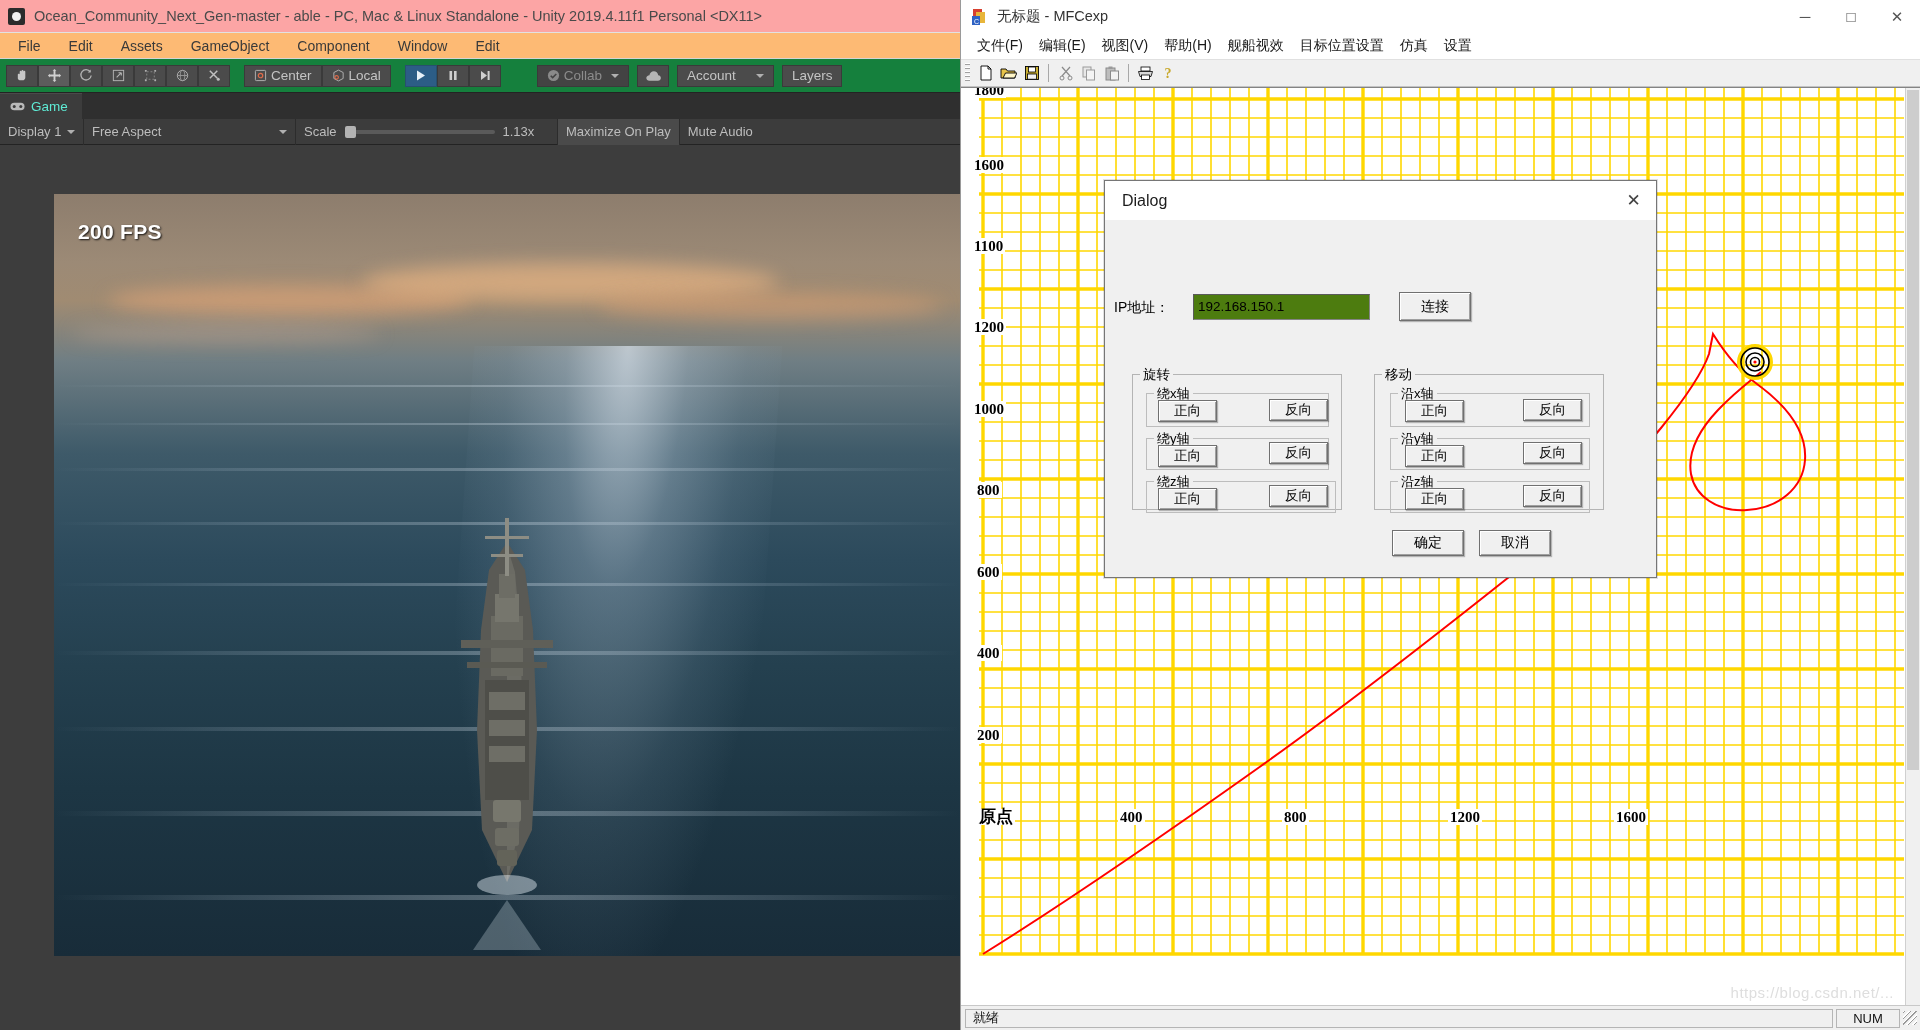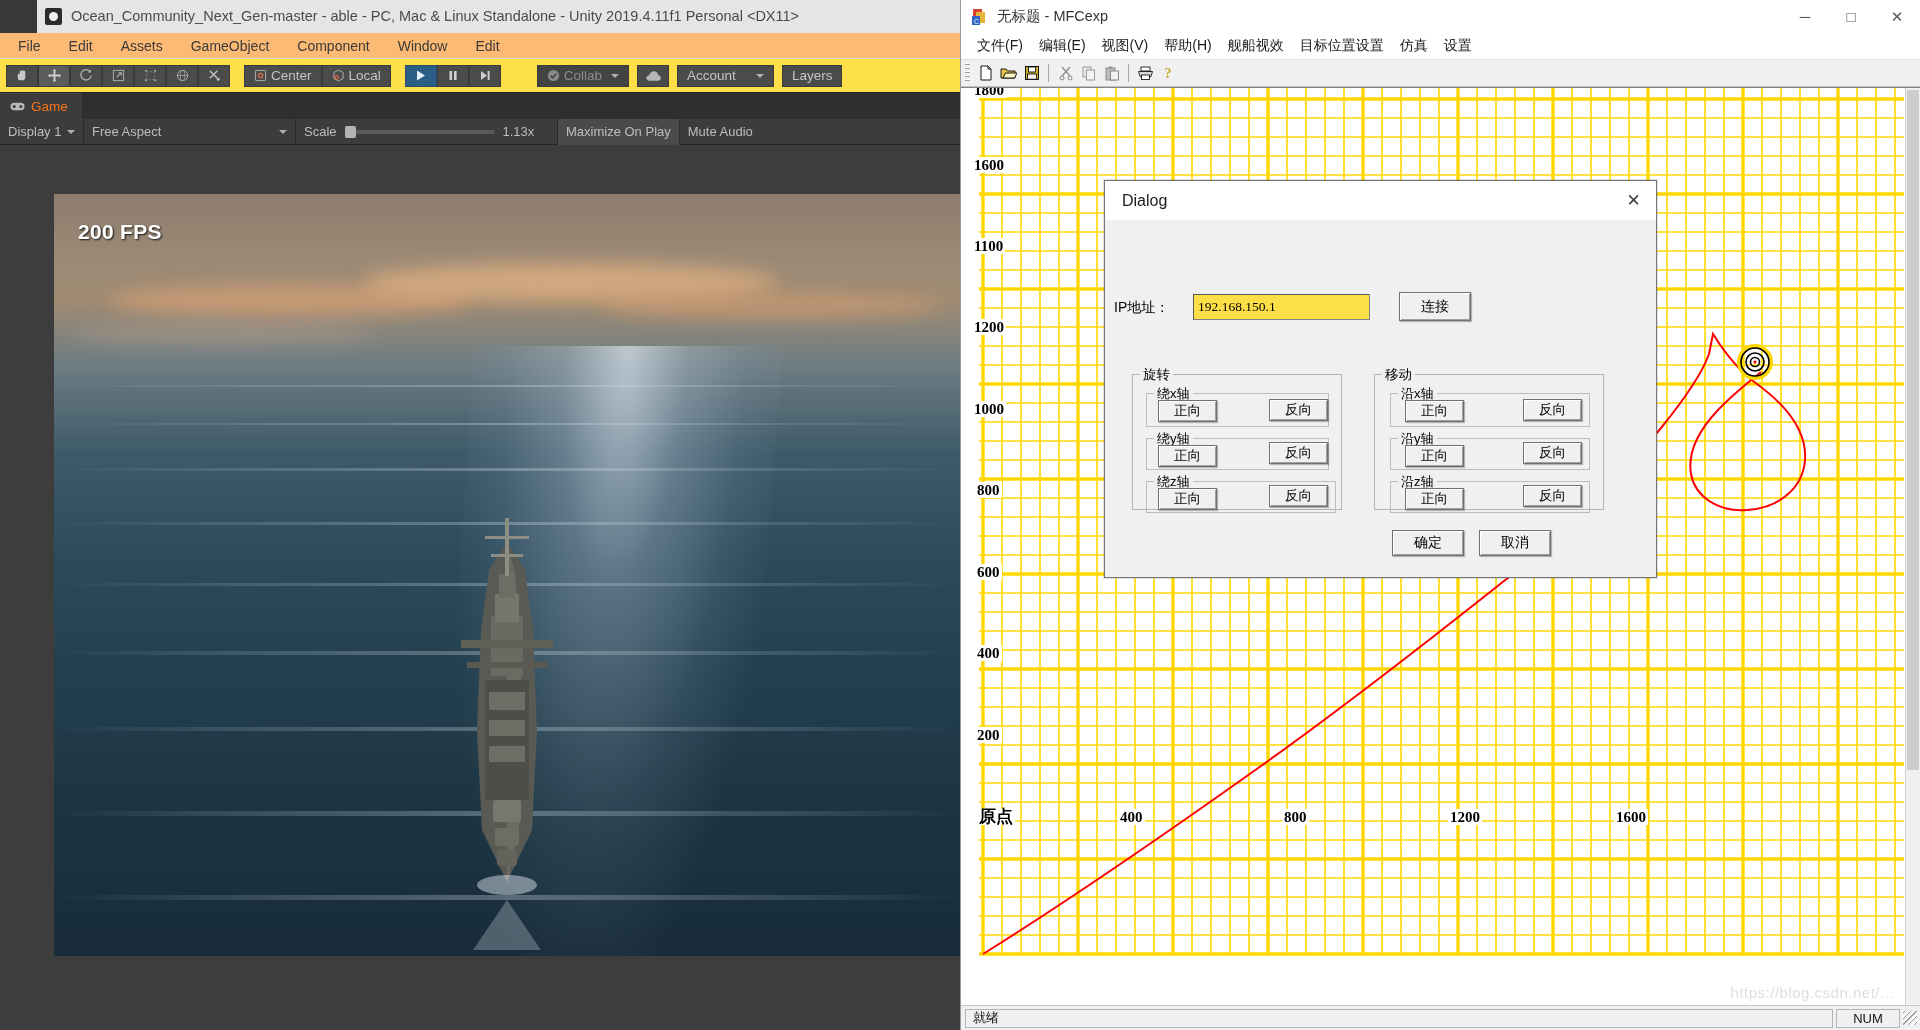--- a/index.html
+++ b/index.html
@@ -9,41 +9,41 @@
     background:#3c3c3c;
     position:relative;
   }
 
   
   #unity {
     position:absolute; left:0; top:0; width:960px; height:1030px;
     background:#383838; overflow:hidden;
   }
   #unity-titlebar {
-    height:33px; background:#e5e5e5; display:flex; align-items:center;
-    padding-left:8px; border-bottom:1px solid #e2e2e2;margin-left:37px;
+    height:33px; background:#fca5a5; display:flex; align-items:center;
+    padding-left:8px; border-bottom:1px solid #e2e2e2;
   }
   .u-appicon {
     width:17px; height:17px; background:#2b2b2b; border-radius:2px;
     position:relative; margin-right:9px; flex:none;
   }
   .u-appicon::after{
     content:""; position:absolute; left:4px; top:4px; width:9px; height:9px;
     border-radius:50%; background:#f0f0f0;
   }
   #unity-title { font-size:14.5px; color:#4a4a4a; white-space:nowrap; }
 
   #unity-menubar {
     height:26px; background:#fdba74; display:flex; align-items:center;
     padding-left:8px; gap:8px; border-bottom:1px solid #d4d4d4;
   }
   .u-menu { font-size:14px; color:#3a3a3a; padding:2px 10px; cursor:default; white-space:nowrap;}
 
   #unity-toolbar {
-    height:34px; background:#fde047; display:flex; align-items:center;
+    height:34px; background:#15803d; display:flex; align-items:center;
     padding:0 6px; gap:0; border-bottom:1px solid #232323;
   }
   .tgrp { display:flex; align-items:center; }
   .tbtn {
     height:22px; min-width:32px; background:#4b4b4b; border:1px solid #3a3a3a;
     display:flex; align-items:center; justify-content:center; color:#c4c4c4;
     font-size:13.5px; padding:0 6px; cursor:default;
   }
   .tbtn.on { background:#5c5c5c; }
   .tbtn.play { background:#2c5d86; border-color:#27506f; }
@@ -51,21 +51,21 @@
   .tgap { width:14px; }
   .tbtn.lbl { padding:0 9px; gap:4px; }
   .tbtn.dim { color:#8c8c8c; background:#434343; }
   .caret { width:0;height:0;border-left:4px solid transparent;border-right:4px solid transparent;border-top:4px solid #b0b0b0; margin-left:5px;}
 
   #unity-tabrow {
     height:26px; background:#2f2f2f; display:flex; align-items:flex-end;
   }
   #unity-tab {
     height:26px; background:#3c3c3c; display:flex; align-items:center;
-    padding:0 14px 0 10px; gap:6px; color:#f97316; font-size:13.5px;
+    padding:0 14px 0 10px; gap:6px; color:#5eead4; font-size:13.5px;
     border-top:1px solid #4a4a4a;
   }
   #unity-gamebar {
     height:26px; background:#3c3c3c; display:flex; align-items:center;
     color:#bdbdbd; font-size:13px; border-bottom:1px solid #232323;
   }
   .gb-cell { display:flex; align-items:center; height:26px; padding:0 8px;
              border-right:1px solid #2c2c2c; white-space:nowrap; }
   .gb-cell.flat { border-right:none; }
   .gb-cell.tog { background:#4a4a4a; }
@@ -175,22 +175,22 @@
   #dlg-title{ font-size:16px; color:#1b1b1b;}
   #dlg-close{ margin-left:auto; width:45px; height:39px; display:flex;
               align-items:center; justify-content:center; color:#444; font-size:17px; cursor:default;}
   #dlg-body{ position:relative; height:359px; }
 
   .dlg-label{ position:absolute; font-size:14px; color:#000; white-space:nowrap;
               font-family:"Liberation Sans", sans-serif;}
   #ip-input{
     position:absolute; left:88px; top:74px; width:177px; height:26px;
     border:1px solid #848484; border-top-color:#5a5a5a; border-left-color:#5a5a5a;
-    background:#fde047; font-size:13.5px; color:#000; padding:0 4px; line-height:24px;
-    font-family:Liberation Serif, serif;
+    background:#4d7c0f; font-size:13.5px; color:#000; padding:0 4px; line-height:24px;
+    font-family:Liberation Sans, sans-serif;
   }
   .btn{
     background:#f0f0f0; border:1px solid #707070;
     box-shadow: inset 1px 1px 0 #ffffff, inset -1px -1px 0 #a0a0a0, 1px 1px 1px rgba(0,0,0,.25);
     font-size:14px; color:#000; display:flex; align-items:center; justify-content:center;
     cursor:default; font-family:"Liberation Sans", sans-serif;
   }
   #connect-btn{ position:absolute; left:294px; top:72px; width:72px; height:29px; }
 
   .group{

